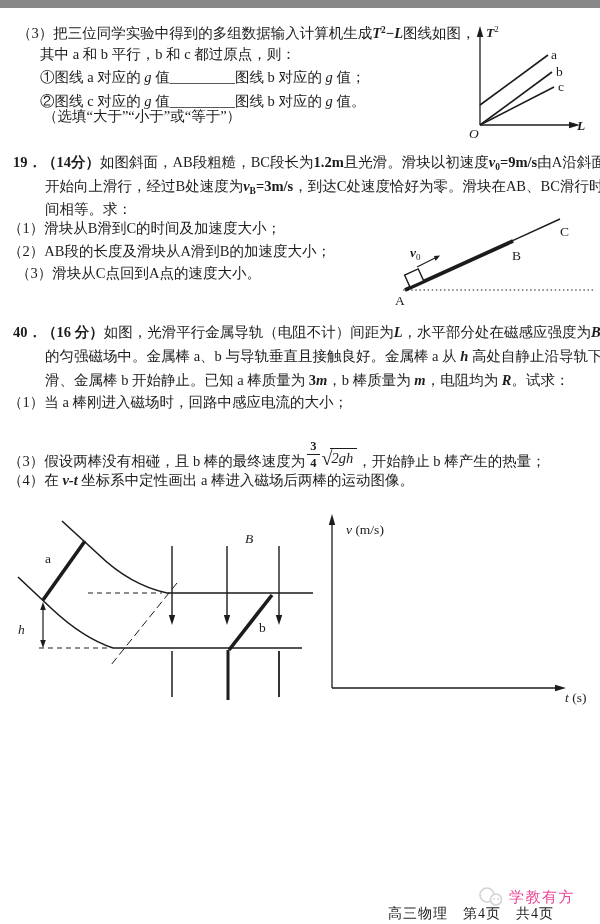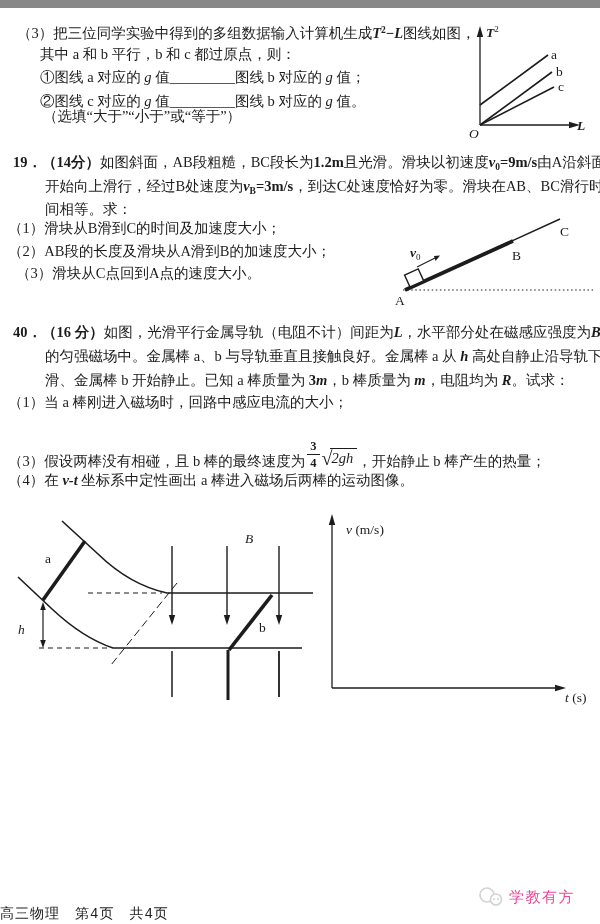--- a/index.html
+++ b/index.html
@@ -17,21 +17,21 @@
   .frac{display:inline-flex;flex-direction:column;vertical-align:middle;text-align:center;
         line-height:1;font-size:12.5px;font-weight:bold;margin:0 2px;position:relative;top:-1px;}
   .fn{padding:0 3px 1.5px;}
   .fd{border-top:1.3px solid #1c1c1e;padding:1.5px 3px 0;}
   .rsym{font-size:20px;vertical-align:middle;position:relative;top:-2px;}
   .rcnt{display:inline-block;font-style:italic;font-weight:normal;border-top:1.4px solid #1c1c1e;
         padding:1px 4px 0 1px;margin-left:-2px;vertical-align:middle;position:relative;top:-3px;}
   svg{position:absolute;overflow:visible;}
   svg text{font-family:"Liberation Serif","DejaVu Serif",serif;fill:#1c1c1e;font-size:13.5px;}
   .stroke{stroke:#1c1c1e;fill:none;}
-  .footer{position:absolute;left:0;width:554px;text-align:left;font-size:14px;letter-spacing:1px;font-family:Liberation Mono, monospace;}
+  .footer{position:absolute;left:0;width:554px;text-align:right;font-size:14px;letter-spacing:1px;}
   .watermark{position:absolute;display:flex;align-items:center;gap:4px;color:#ec4899;
              font-size:15px;letter-spacing:1.5px;}
 </style>
 </head>
 <body>
 
 <div class="page">
 
   <div class="ln" style="left:17px;top:14px">
     <span>（3）把三位同学实验中得到的多组数据输入计算机生成</span><span class="bi">T</span><span class="sp">2</span><span class="bd">−</span><span class="bi">L</span><span>图线如图，</span>

